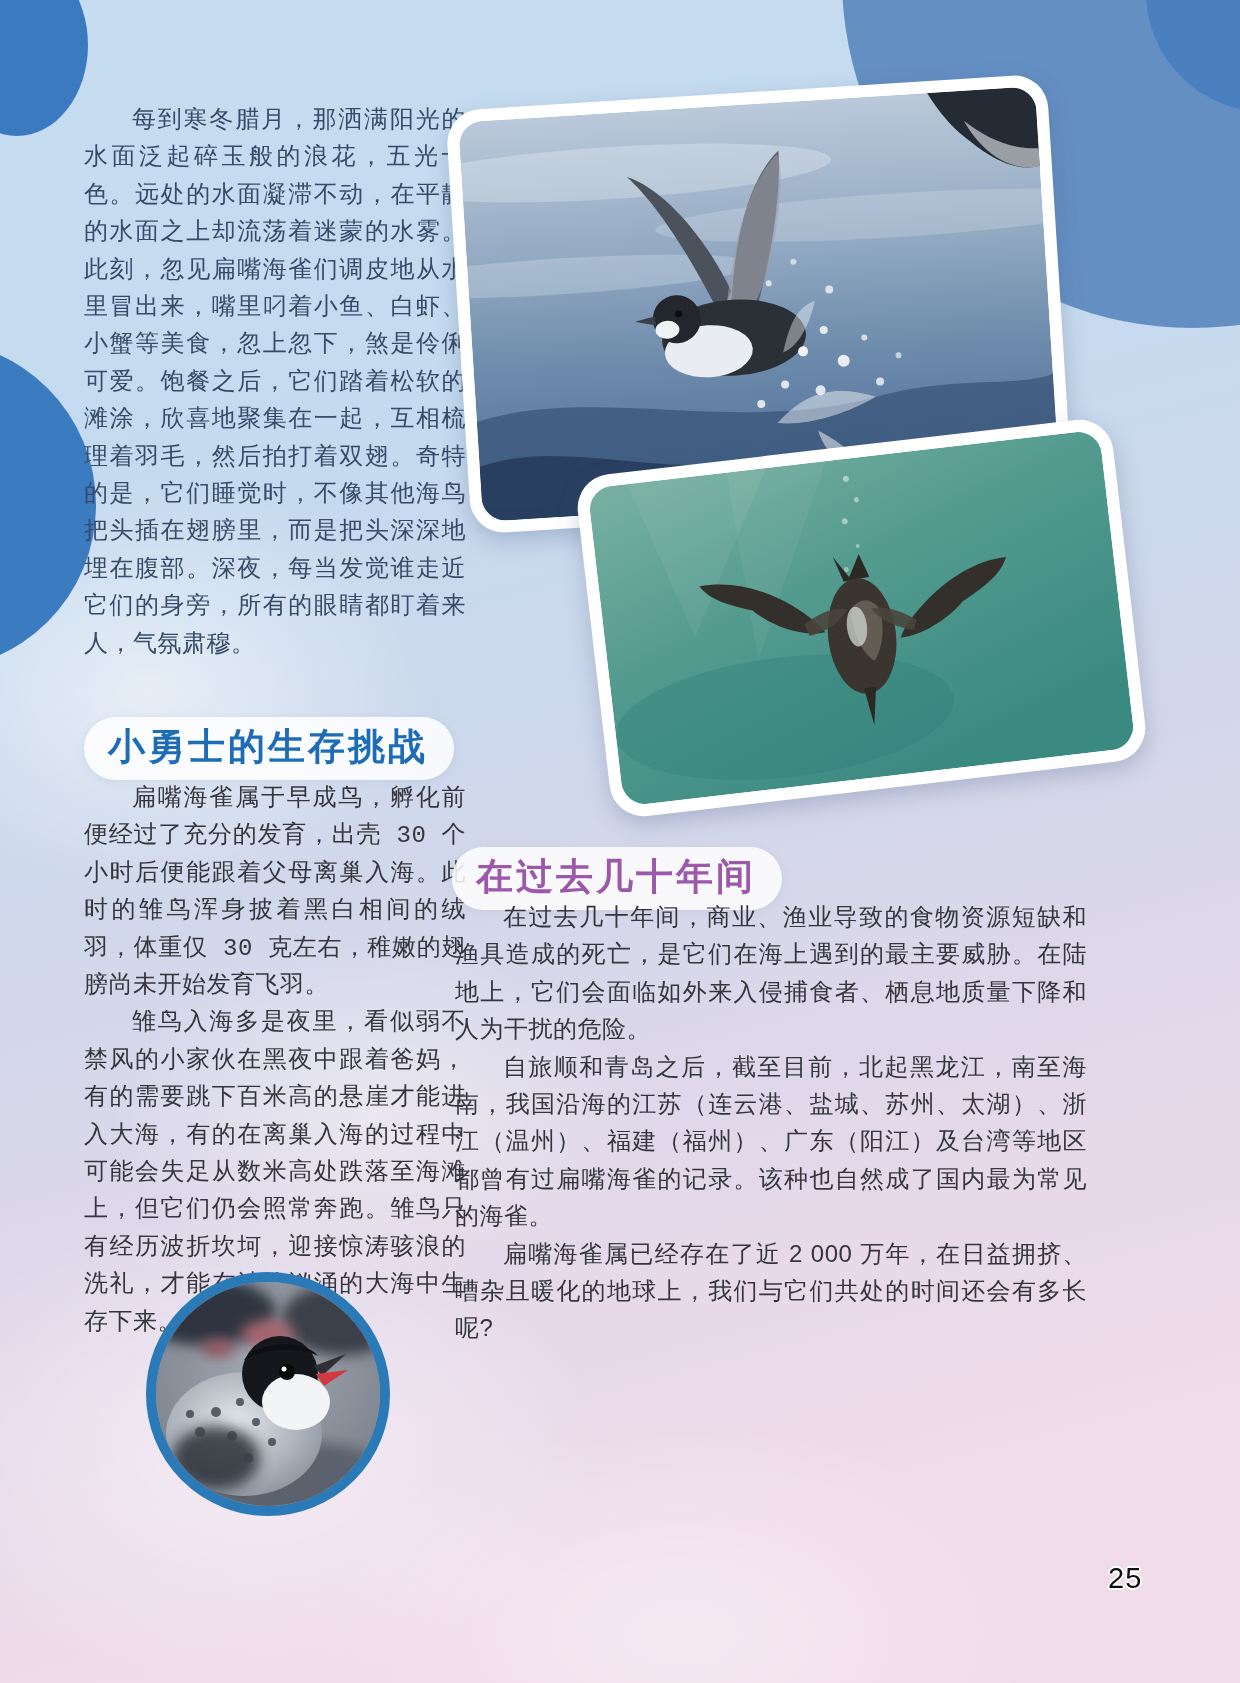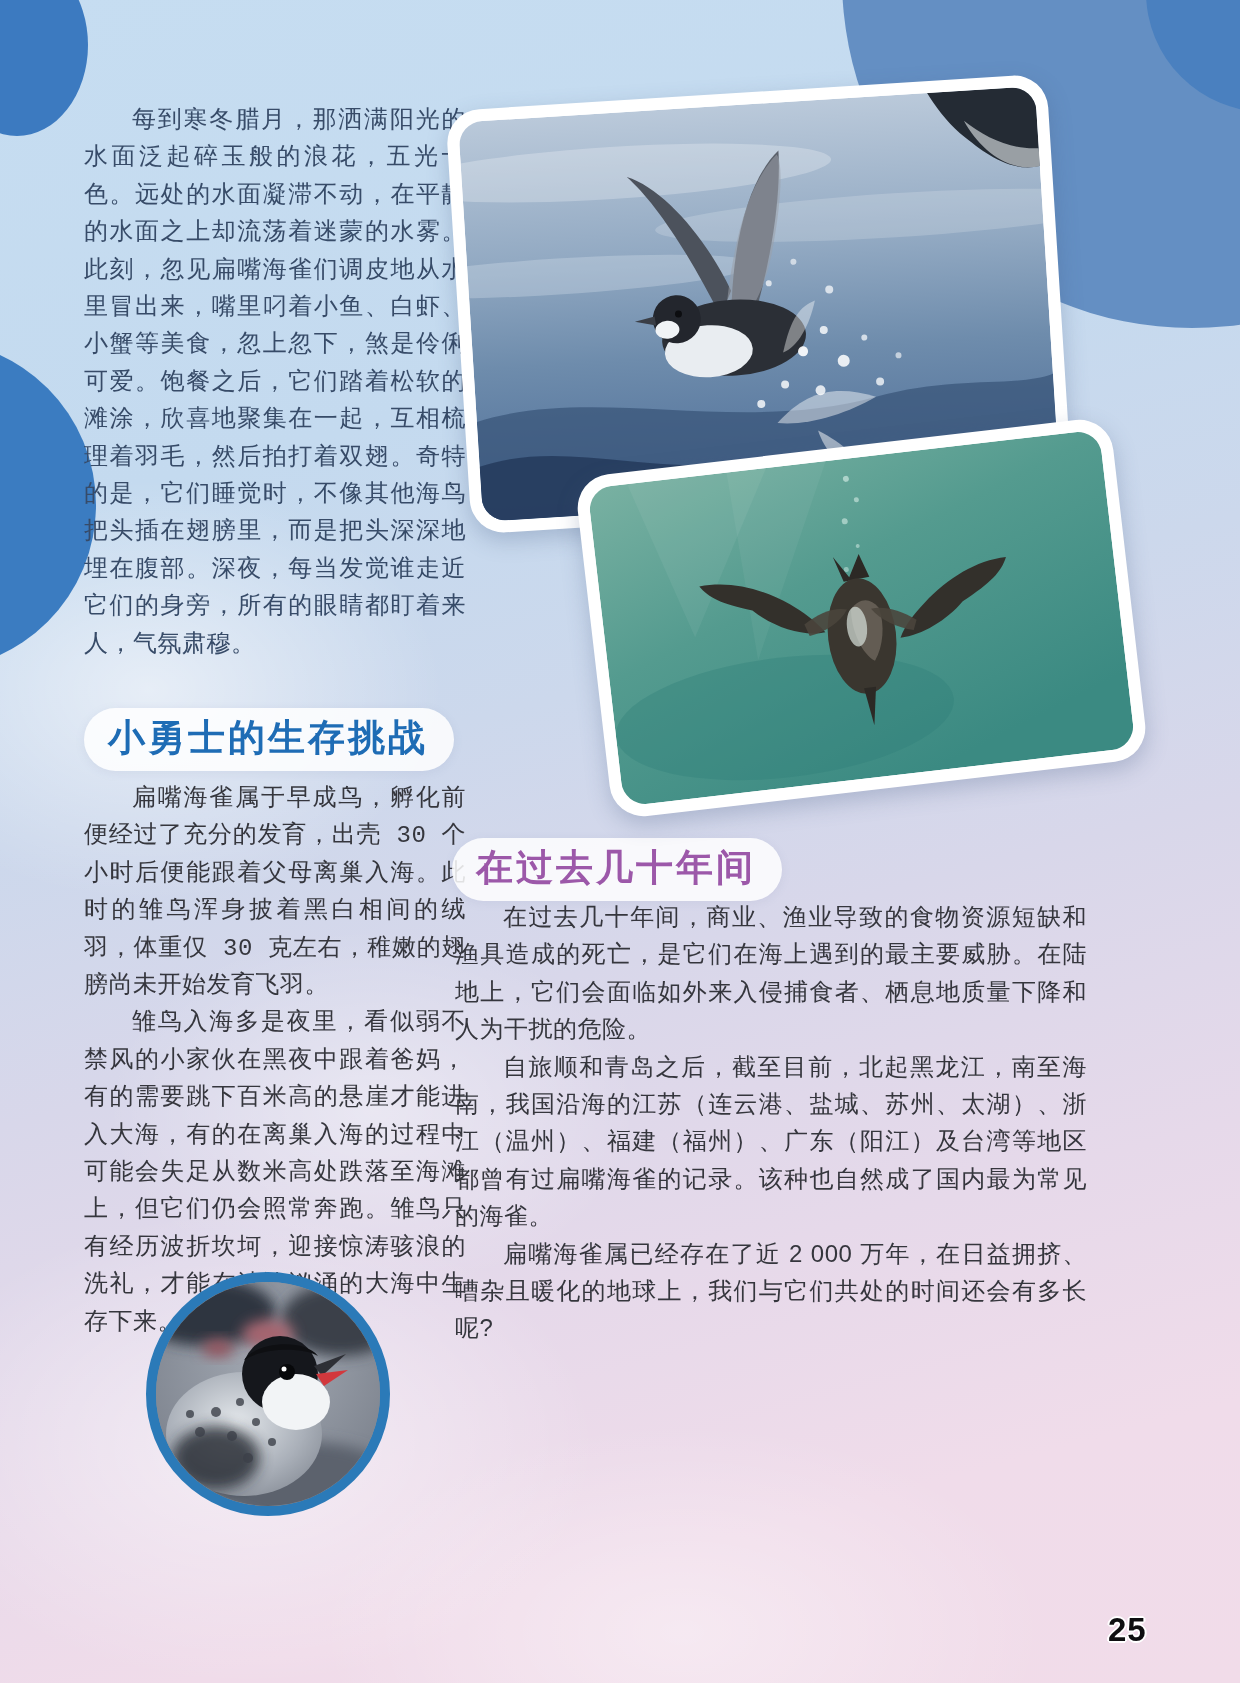--- a/index.html
+++ b/index.html
@@ -18,35 +18,35 @@
   .deco-left-circle{left:-234px;top:340px;width:330px;height:330px;background:#3b7cc1;}
   .deco-tr-big{left:842px;top:-372px;width:700px;height:700px;background:#648fc3;}
   .deco-tr-corner{left:1146px;top:-128px;width:240px;height:240px;background:#4a80bf;}
   .col-text{position:absolute;font-size:24px;line-height:37.4px;letter-spacing:.5px;
     text-align:justify;color:#35363d;}
   .col-text p{margin:0;text-indent:2em;}
   .intro{left:84px;top:100px;width:382px;color:#374b68;}
   .sec1-body{left:84px;top:780px;width:382px;font-family:Liberation Mono, monospace;}
   .sec2-body{left:455px;top:898px;width:632px;}
   .pill{position:absolute;display:inline-block;background:rgba(255,255,255,.85);
-    border-radius:36px;padding:9px 26px 11px 24px;box-shadow:0 2px 10px rgba(120,130,170,.12);}
+    border-radius:36px;padding:9px 26px 11px 24px;box-shadow:0 2px 10px rgba(120,130,170,.12);margin-top:9px;}
   .pill h2{margin:0;font-size:37px;font-weight:bold;letter-spacing:3px;line-height:1.15;}
   .pill-1{left:84px;top:708px;}
   .pill-1 h2{color:#1e6cb5;}
   .pill-2{left:452px;top:838px;}
   .pill-2 h2{color:#9c58a9;}
   .photo{position:absolute;background:#fff;box-shadow:0 8px 22px rgba(70,90,130,.28);}
   .photo-1{left:458px;top:92px;width:578px;height:400px;border-radius:34px;padding:12px;
     transform:rotate(-3.6deg);z-index:3;}
   .photo-2{left:592px;top:446px;width:515px;height:320px;border-radius:34px;padding:12px;
     transform:rotate(-6.6deg);z-index:4;}
   .photo svg{display:block;border-radius:24px;}
   .chick{position:absolute;left:146px;top:1272px;width:224px;height:224px;border-radius:50%;
     border:10px solid #2b7ab8;overflow:hidden;z-index:3;background:#8a9099;}
-  .pagenum{position:absolute;left:1108px;top:1611px;font-size:33px;font-weight:bold;color:#0e0e10;
+  .pagenum{position:absolute;left:1108px;top:1562px;font-size:29px;font-weight:normal;color:#0e0e10;
     letter-spacing:1px;
     text-shadow:-2px 0 0 #fff,2px 0 0 #fff,0 -2px 0 #fff,0 2px 0 #fff,-1px -1px 0 #fff,1px 1px 0 #fff,-1px 1px 0 #fff,1px -1px 0 #fff;}
 </style>
 </head>
 <body>
 
 <div class="page">
 
   <div class="deco deco-corner-tl"></div>
   <div class="deco deco-left-circle"></div>

